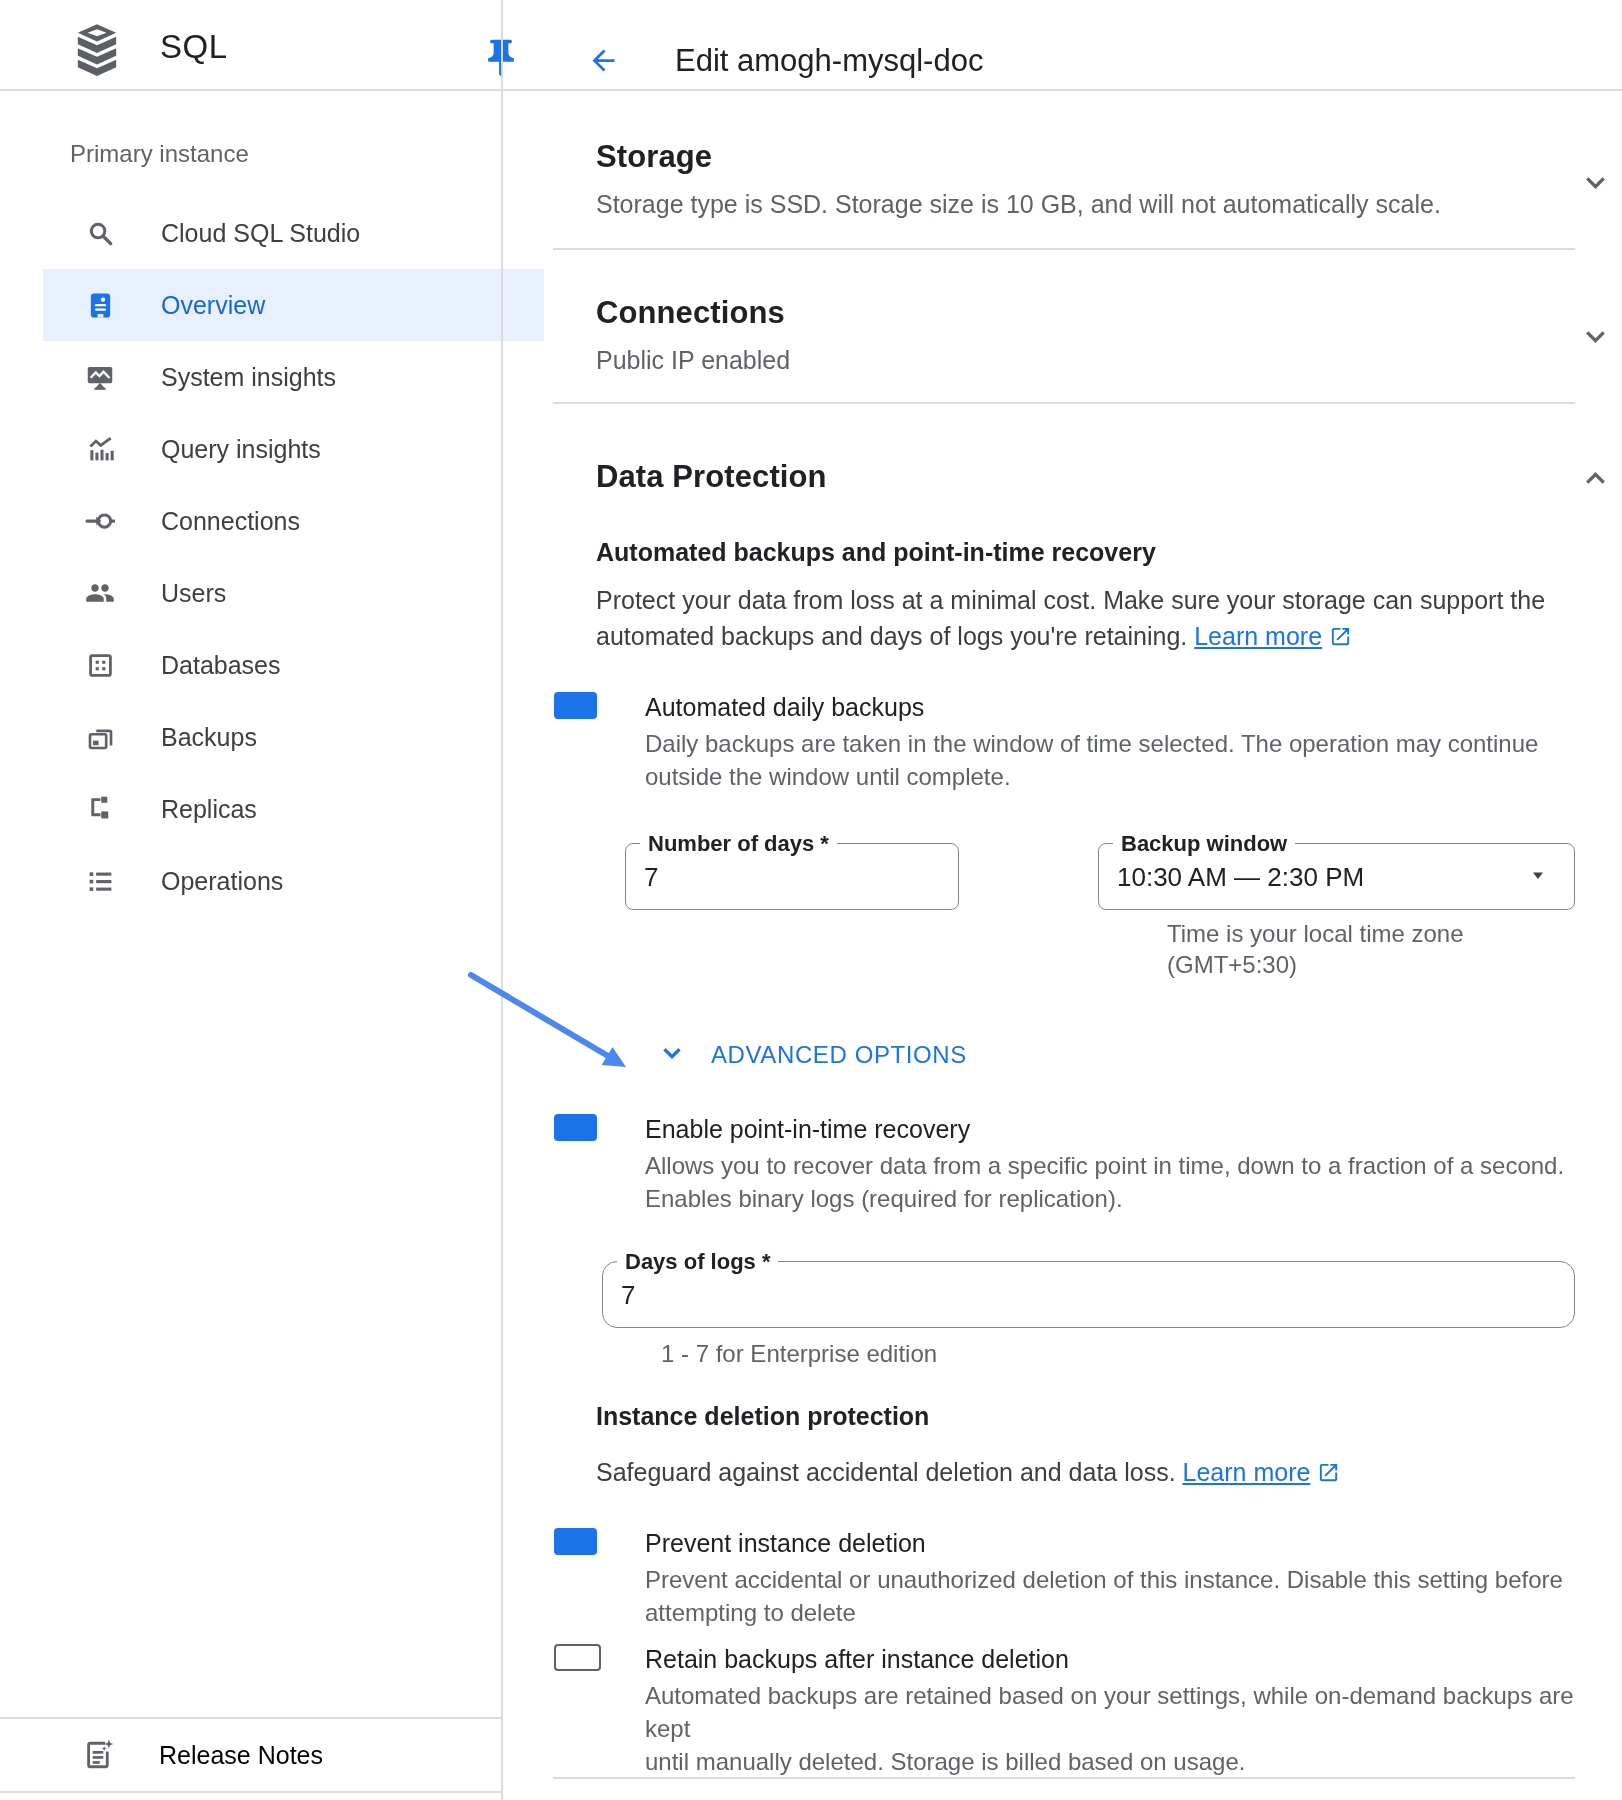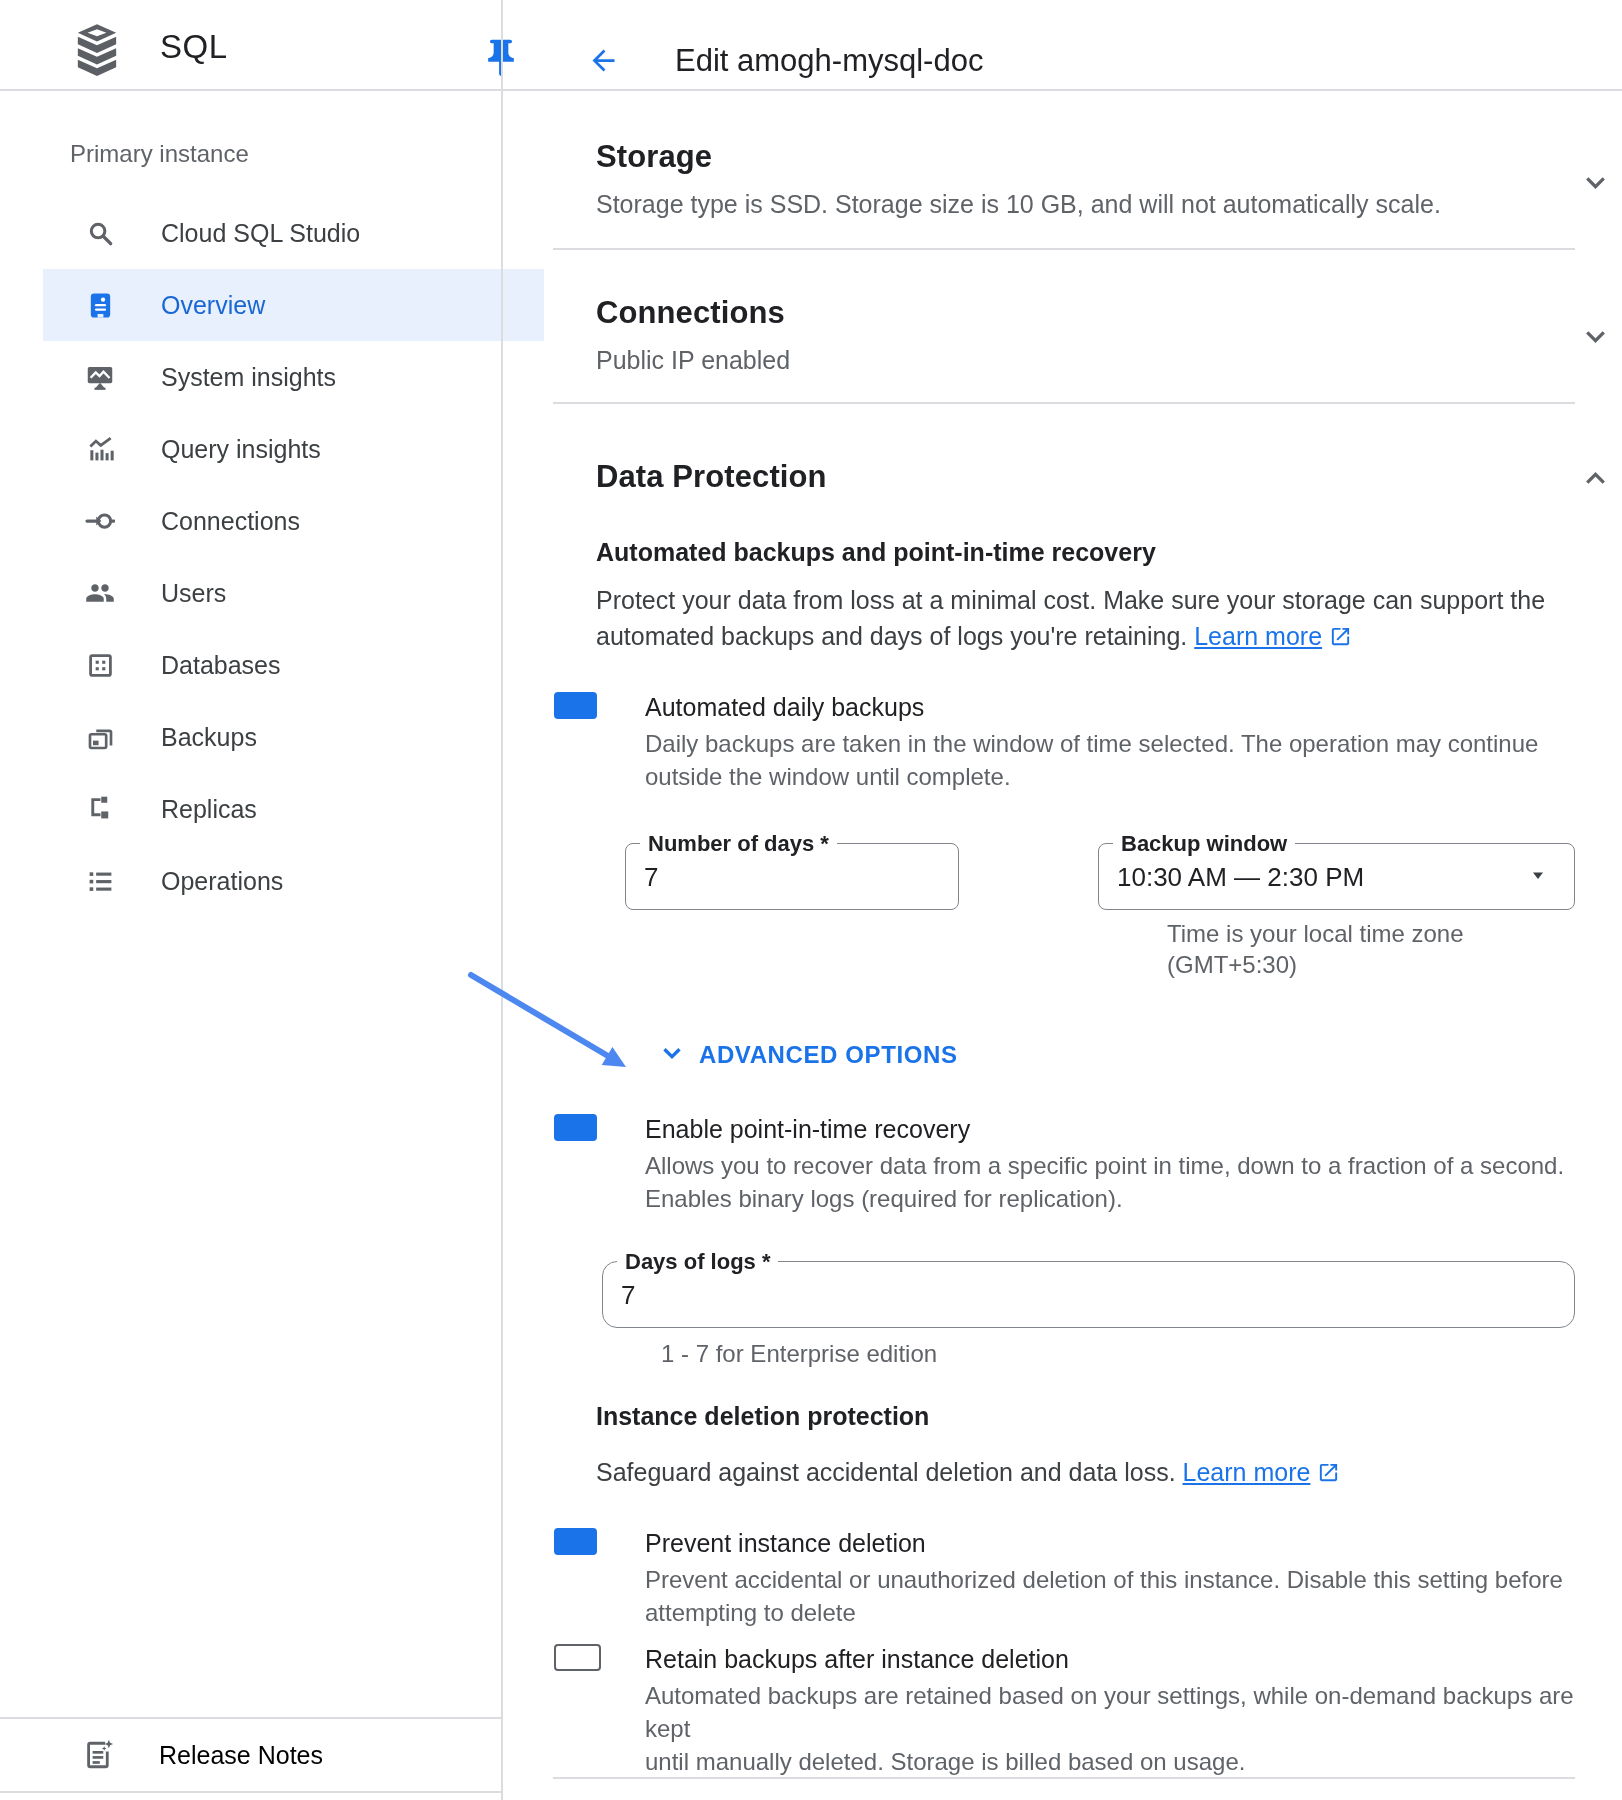--- a/index.html
+++ b/index.html
@@ -42,21 +42,21 @@
   .checkbox{width:27px;height:27px;border-radius:4px;box-sizing:border-box;cursor:pointer;}
   .checkbox.checked{background:#1a73e8;}
   .checkbox.unchecked{background:#fff;border:2.6px solid #5f6368;}
 
   .field{position:absolute;border:1.8px solid #80868b;border-radius:8px;box-sizing:border-box;background:#fff;}
   .field .flabel{position:absolute;top:-13px;left:14px;background:#fff;padding:0 8px;font-size:22px;font-weight:700;color:#202124;white-space:nowrap;}
   .field .fvalue{position:absolute;left:18px;top:50%;transform:translateY(-50%);font-size:26px;color:#202124;white-space:nowrap;}
   .field .caret{position:absolute;right:24px;top:50%;transform:translateY(-50%);}
 
   .advanced{left:614px;top:1038px;display:flex;align-items:center;cursor:pointer;}
-  .advanced .alabel{margin-left:12px;font-size:24px;font-weight:700;color:#1a73e8;letter-spacing:.6px;}
+  .advanced .alabel{margin-left:24px;font-size:24px;font-weight:400;color:#1a73e8;letter-spacing:.6px;}
 
   .iconbtn{cursor:pointer;}
 </style>
 </head>
 <body>
 
 <div class="abs" style="left:0;top:0;width:501px;height:1800px;">
 
   <span class="abs" style="left:31px;top:22px;">
     <svg width="46" height="58" viewBox="0 0 48 56">

